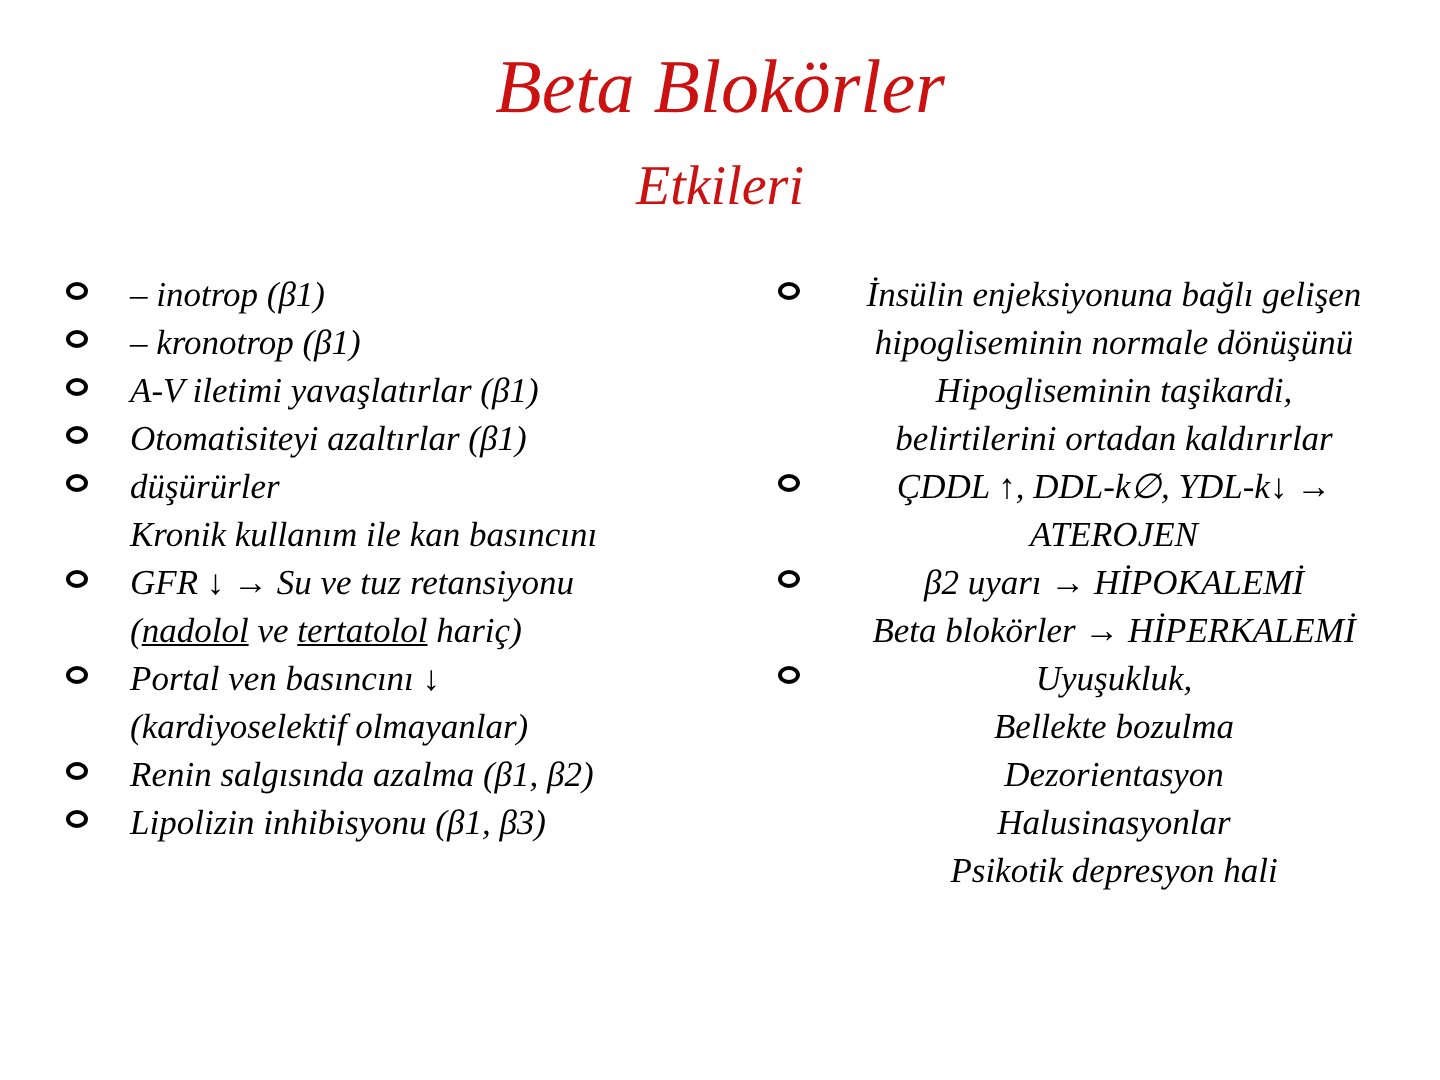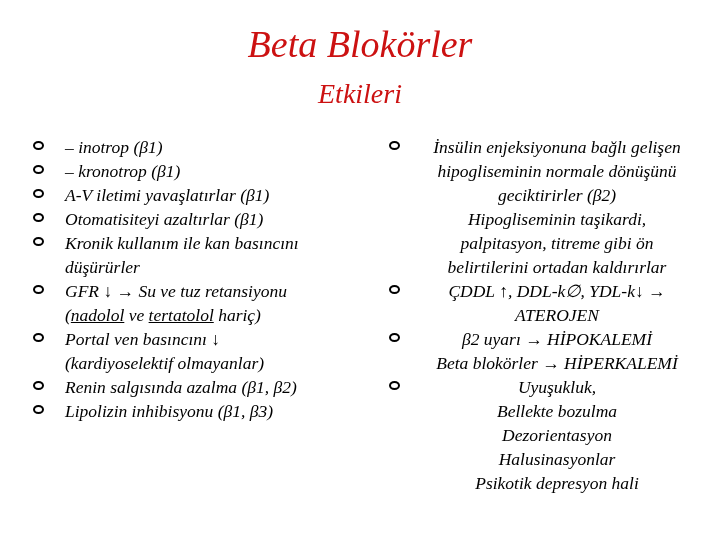--- a/index.html
+++ b/index.html
@@ -51,22 +51,22 @@
     <li>
         <span class="bullet"></span>
         <span class="line">A-V iletimi yavaşlatırlar (β1)</span>
       </li>
     <li>
         <span class="bullet"></span>
         <span class="line">Otomatisiteyi azaltırlar (β1)</span>
       </li>
     <li>
         <span class="bullet"></span>
+        <span class="line">düşürürler</span>
         <span class="line">Kronik kullanım ile kan basıncını</span>
-        <span class="line">düşürürler</span>
       </li>
     <li>
         <span class="bullet"></span>
         <span class="line">GFR ↓ → Su ve tuz retansiyonu</span>
         <span class="line"><span>(</span><span class="u">nadolol</span><span> ve </span><span class="u">tertatolol</span><span> hariç)</span></span>
       </li>
     <li>
         <span class="bullet"></span>
         <span class="line">Portal ven basıncını ↓</span>
         <span class="line">(kardiyoselektif olmayanlar)</span>
@@ -81,23 +81,21 @@
       </li>
   </ul>
 </div>
 
 <div class="col right">
   <ul>
     <li>
         <span class="bullet"></span>
       <span class="line">İnsülin enjeksiyonuna bağlı gelişen</span>
       <span class="line">hipogliseminin normale dönüşünü</span>
-      <span class="line">geciktirirler (β2)</span>
       <span class="line">Hipogliseminin taşikardi,</span>
-      <span class="line">palpitasyon, titreme gibi ön</span>
       <span class="line">belirtilerini ortadan kaldırırlar</span>
     </li>
     <li>
         <span class="bullet"></span>
       <span class="line">ÇDDL ↑, DDL-k∅, YDL-k↓  →</span>
       <span class="line">ATEROJEN</span>
     </li>
     <li>
         <span class="bullet"></span>
       <span class="line">β2 uyarı →  HİPOKALEMİ</span>

